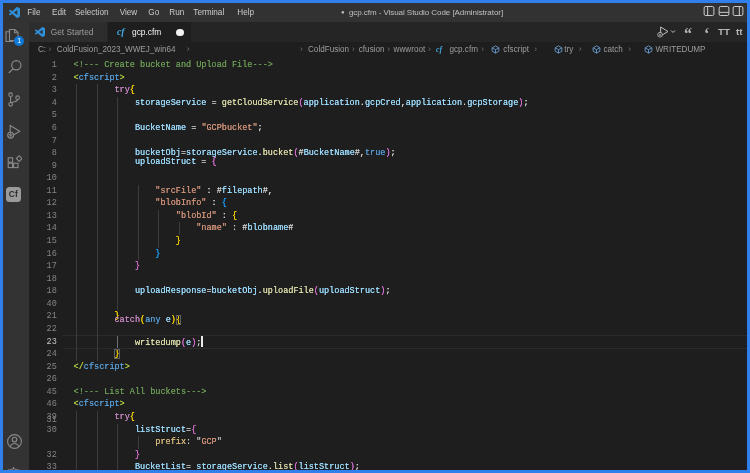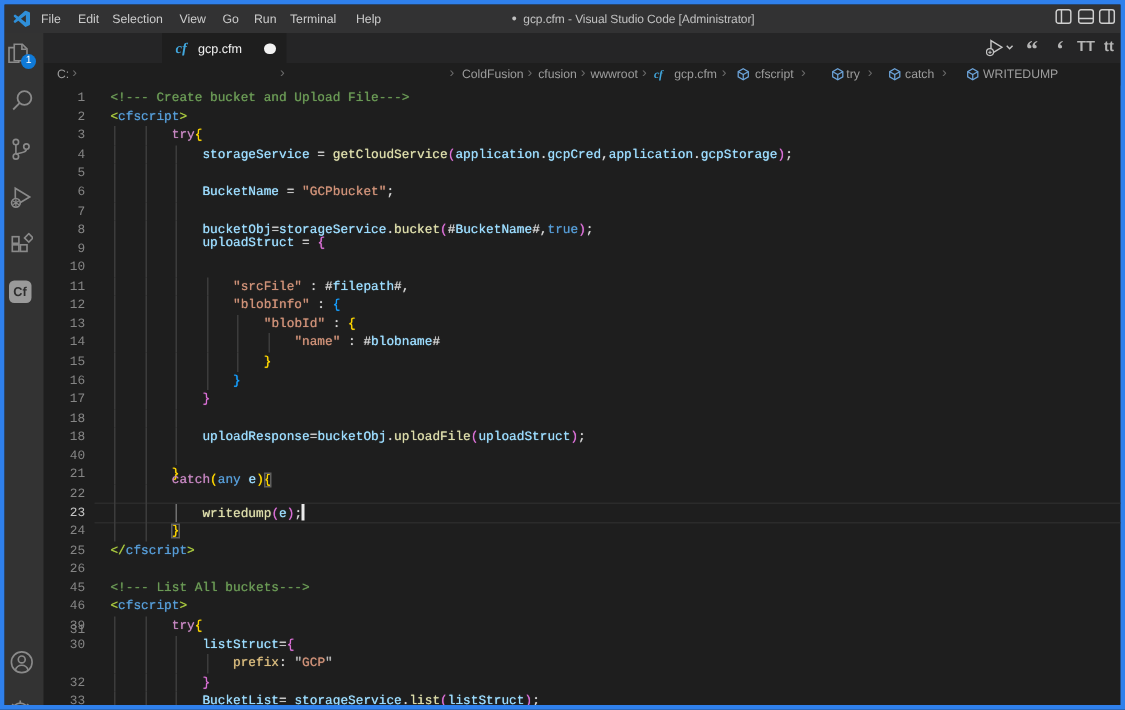--- a/index.html
+++ b/index.html
@@ -67,20 +67,28 @@
         </svg>
       </div>
     <div class="wc" style="left:729.3px">
         <svg width="12" height="12" viewBox="0 0 16 16" fill="none" stroke="#cfcfcf" stroke-width="1.3">
           <rect x="1.5" y="2" width="13" height="12" rx="2"></rect>
           <path d="M9.8 2v12"></path>
         </svg>
       </div>
   </div>
   <div id="tabs">
+    <div id="tab1">
+        <div style="position:absolute;left:6px;top:5px">
+          <svg width="10" height="10" viewBox="0 0 100 100">
+            <path fill="#2f8fd9" d="M96.5 10.9 75.9 1.1a6.2 6.2 0 0 0-7.1 1.2L29.3 38.4 12.1 25.3a4.2 4.2 0 0 0-5.3.2L1.3 30.5a4.1 4.1 0 0 0 0 6.1L16.2 50 1.3 63.4a4.1 4.1 0 0 0 0 6.1l5.5 5a4.2 4.2 0 0 0 5.3.2l17.2-13.1 39.5 36.1a6.2 6.2 0 0 0 7.1 1.2l20.6-9.9A6.2 6.2 0 0 0 100 83.3V16.7a6.2 6.2 0 0 0-3.5-5.8zM75 72.5 45.1 50 75 27.5z"></path>
+          </svg>
+        </div>
+        <span>Get Started</span>
+      </div>
     <div id="tab2">
         <div style="position:absolute;left:8.5px;top:4.5px">
           <svg width="14" height="10.5" viewBox="0 0 20 14">
             <text x="0" y="11" font-family="Liberation Serif" font-style="italic" font-weight="bold" font-size="14" fill="#41a6dc">cf</text>
           </svg>
         </div>
         <span>gcp.cfm</span>
         <div id="dot"></div>
       </div>
     <div id="eacts">
@@ -92,20 +100,21 @@
         </svg>
       </div>
     <span class="qi" style="left:655px;top:3px;font-size:16px">“</span>
     <span class="qi" style="left:675px;top:3px;font-size:16px">‘</span>
     <span class="qi" style="left:689px;top:4px;font-size:9.8px;font-family:'Liberation Sans',sans-serif">TT</span>
     <span class="qi" style="left:707px;top:4px;font-size:9.8px;font-family:'Liberation Sans',sans-serif">tt</span>
   </div>
   <div id="bcrumb">
       <div class="bi" style="left:9.0px">C:</div>
 <div class="bs" style="left:19.2px">›</div>
+<div class="bi" style="left:27.8px">ColdFusion_2023_WWEJ_win64</div>
 <div class="bs" style="left:157.6px">›</div>
 <div class="bs" style="left:270.7px">›</div>
 <div class="bi" style="left:279.0px">ColdFusion</div>
 <div class="bs" style="left:322.7px">›</div>
 <div class="bi" style="left:329.8px">cfusion</div>
 <div class="bs" style="left:358.1px">›</div>
 <div class="bi" style="left:364.6px">wwwroot</div>
 <div class="bs" style="left:399.0px">›</div>
 <div class="bic" style="left:406.5px;top:3px">
         <svg width="11" height="9" viewBox="0 0 20 14">

